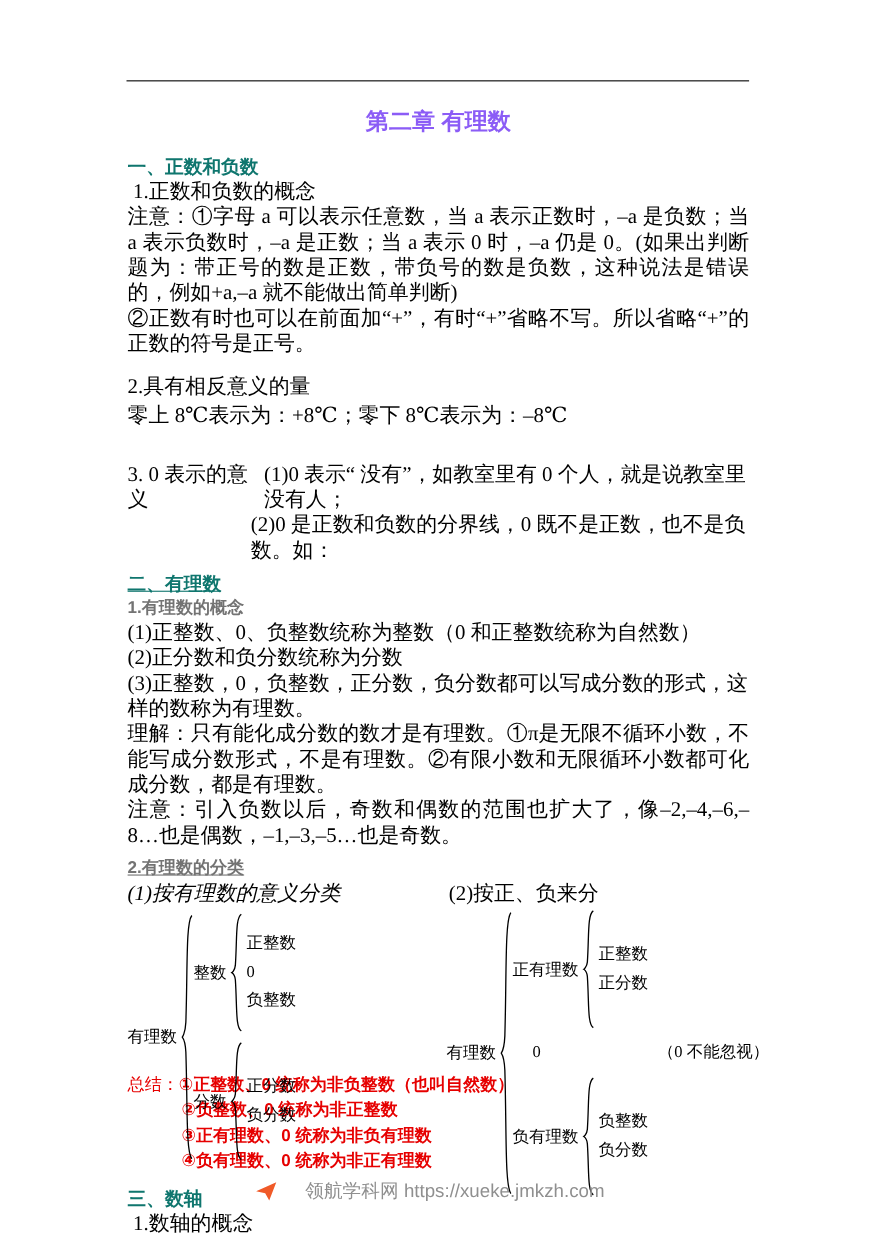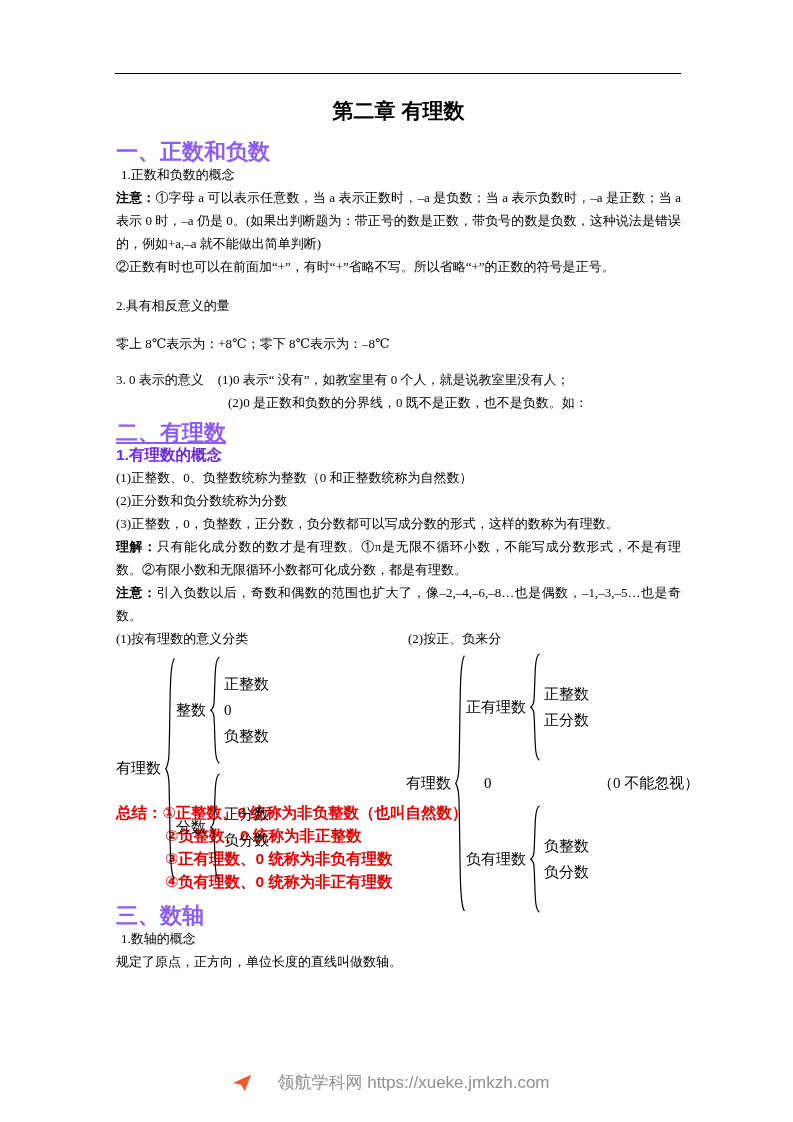--- a/index.html
+++ b/index.html
@@ -5,41 +5,41 @@
   * { margin:0; padding:0; box-sizing:border-box; }
   html,body { background:#ffffff; }
   .page {
     position:relative; width:793px; height:1122px; background:#ffffff;
     font-family:"Liberation Serif","DejaVu Serif",serif; color:#000;
     overflow:hidden;
   }
   .top-rule { position:absolute; top:73px; left:115px; right:112px; border-top:1.6px solid #000; }
   .inner { position:absolute; top:0; left:116px; width:565px; }
 
-  .title { margin-top:96px; text-align:center; color:#000000; font-weight:bold;
+  .title { margin-top:96px; text-align:center; color:#8b5cf6; font-weight:bold;
            font-size:21px; line-height:30px; font-family:"Liberation Sans","DejaVu Sans",sans-serif; }
 
-  .sec-h { color:#8b5cf6; font-weight:bold; font-size:22px; line-height:22px;
+  .sec-h { color:#0f766e; font-weight:bold; font-size:17px; line-height:22px;
            font-family:"Liberation Sans","DejaVu Sans",sans-serif; }
-  .red-sub { color:#6d28d9; font-weight:bold; font-size:15.5px; line-height:22px;
+  .red-sub { color:#737373; font-weight:bold; font-size:15.5px; line-height:22px;
            font-family:"Liberation Sans","DejaVu Sans",sans-serif; }
 
-  .line { font-size:13px; line-height:23px; }
+  .line { font-size:19px; line-height:23px; }
   .wrap { text-align:justify; }
-  .bl { font-weight:bold; }
+  .bl { font-weight:normal; }
   .ind4 { padding-left:5px; }
 
   .defs span + span { margin-left:42px; }
 
-  .sub3row { display:flex; margin-top:11px; }
+  .sub3row { display:flex; margin-top:28px; }
   .sub3row .item { margin-left:14px; }
   .ind112 { padding-left:112px; }
 
   .cls-row { display:flex; }
-  .cls-row .left { width:292px; }
+  .cls-row .left { width:292px;font-style:italic; }
 
   
   .trees { position:relative; height:144px; margin-top:3px; }
   .tree { display:flex; align-items:center; position:absolute; top:0; }
   .tree1 { left:0; top:3px; }
   .tree2 { left:290px; }
   .tlabel { font-size:15px; padding-right:2px; white-space:nowrap;text-align:right; }
   .bracewrap { align-self:stretch; width:13px; flex:0 0 13px; }
   .bracewrap svg { width:100%; height:100%; display:block; }
   .branch { display:flex; flex-direction:column; row-gap:9px; }
@@ -56,21 +56,21 @@
 
   .footer { position:absolute; left:0; right:12px; bottom:28px; display:flex;
             justify-content:center; align-items:center; gap:24px; }
   .footer-text { color:#8f8f8f; font-size:17px;
             font-family:"Liberation Sans","DejaVu Sans",sans-serif; }
   .logo { display:inline-flex; width:22px; height:22px; }
 
   .mt16 { margin-top:16px; }
   .mt8  { margin-top:8px;text-decoration:underline; }
   .mt4  { margin-top:4px; }
-  .mt3  { margin-top:14px; }
+  .mt3  { margin-top:3px; }
   .lh26 { line-height:26px; }
 </style>
 </head>
 <body>
 
 <div class="page">
   <div class="top-rule"></div>
 
   <div class="inner">
     <h1 class="title">第二章 有理数</h1>
@@ -90,20 +90,21 @@
     <p class="line ind112">(2)0 是正数和负数的分界线，0 既不是正数，也不是负数。如：</p>
 
     <h2 class="sec-h mt8">二、有理数</h2>
     <p class="red-sub">1.有理数的概念</p>
     <p class="line">(1)正整数、0、负整数统称为整数（0 和正整数统称为自然数）</p>
     <p class="line">(2)正分数和负分数统称为分数</p>
     <p class="line">(3)正整数，0，负整数，正分数，负分数都可以写成分数的形式，这样的数称为有理数。</p>
     <p class="line wrap"><span class="bl">理解：</span><span>只有能化成分数的数才是有理数。①π是无限不循环小数，不能写成分数形式，不是有理数。②有限小数和无限循环小数都可化成分数，都是有理数。</span></p>
     <p class="line wrap"><span class="bl">注意：</span><span>引入负数以后，奇数和偶数的范围也扩大了，像–2,–4,–6,–8…也是偶数，–1,–3,–5…也是奇数。</span></p>
 
+    <p class="red-sub mt8">2.有理数的分类</p>
     <div class="line cls-row">
         <span class="left">(1)按有理数的意义分类</span>
         <span>(2)按正、负来分</span>
       </div>
 
     <div class="trees">
 
       <div class="tree tree1">
         <span class="tlabel">有理数</span>
         <span class="bracewrap">

